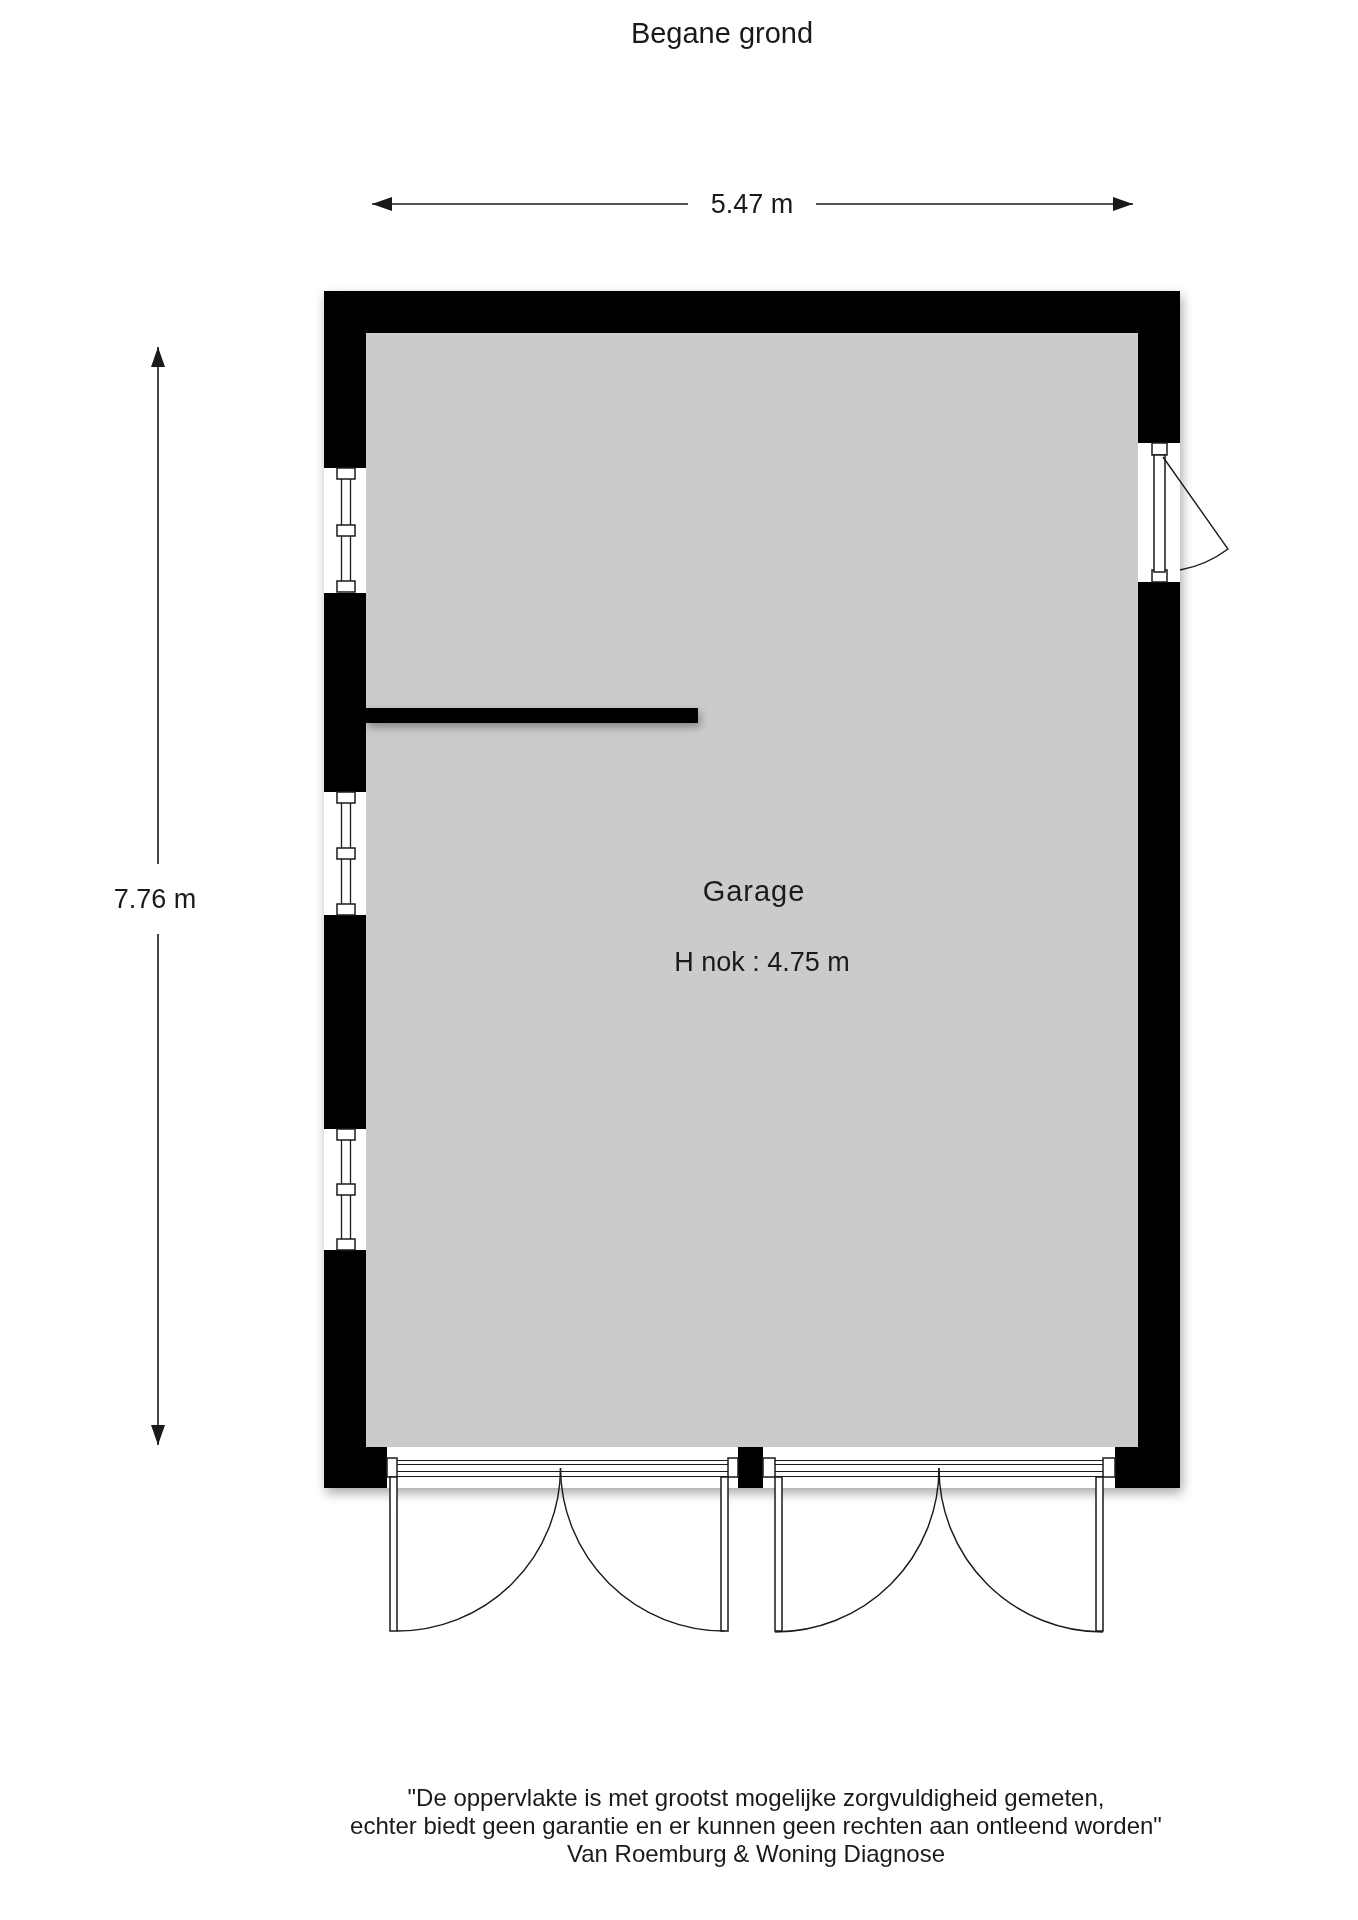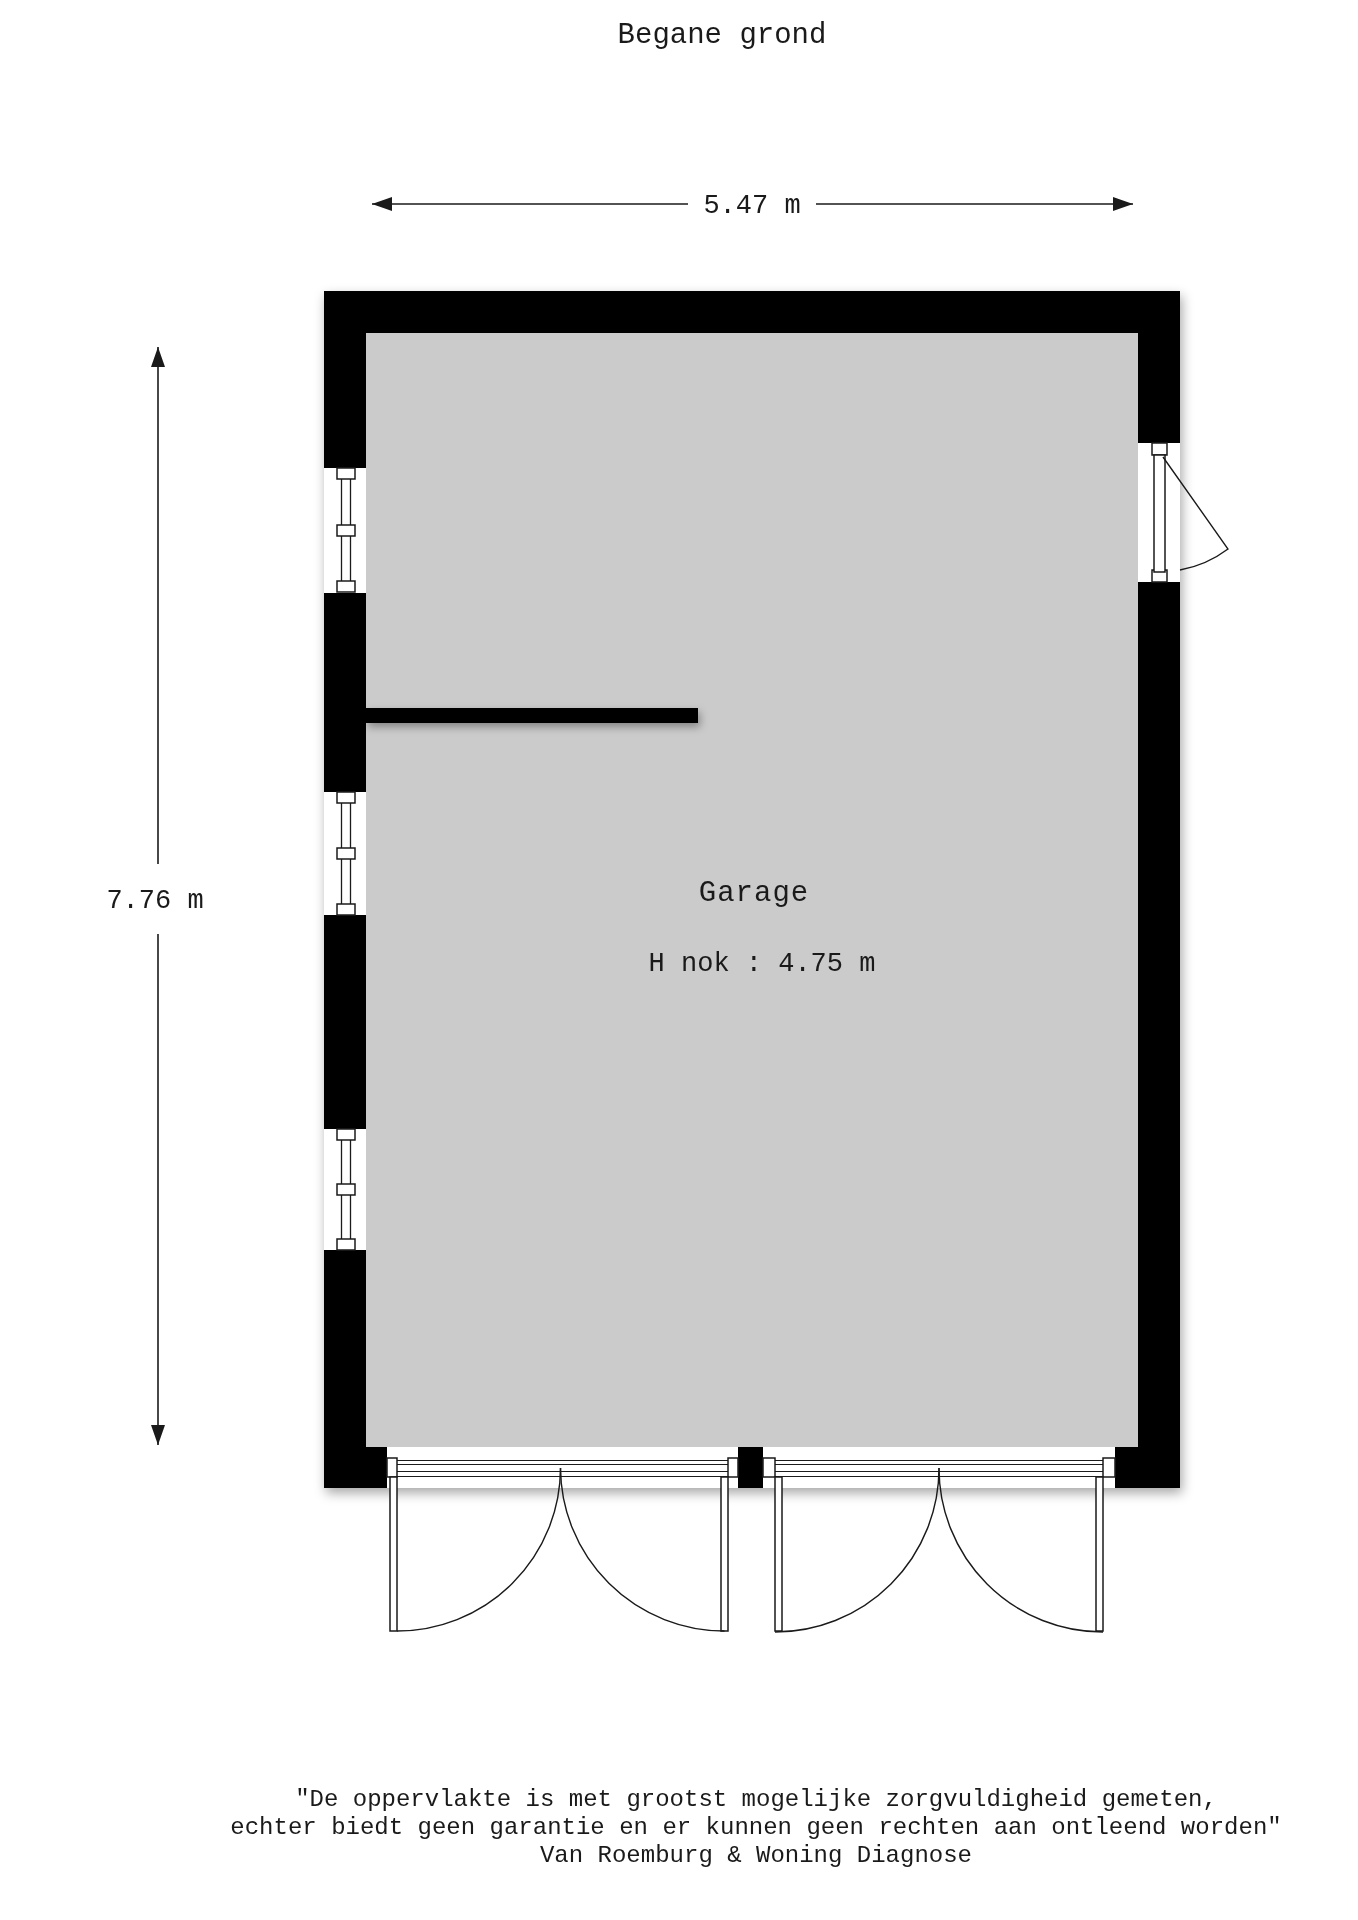--- a/index.html
+++ b/index.html
@@ -1,16 +1,16 @@
 <!DOCTYPE html>
 <html style="--wall: #000000; --floor: #cbcbcb; --line: #1a1a1a; --background: #ffffff;"><head>
 <meta charset="utf-8">
 <style>
   html,body{margin:0;padding:0;background:#fff;}
-  .page{position:relative;width:1358px;height:1920px;background:var(--background,#fff);font-family:Liberation Mono, monospace;}
+  .page{position:relative;width:1358px;height:1920px;background:var(--background,#fff);font-family:Liberation Sans, sans-serif;}
   svg{display:block;}
   .wall{fill:var(--wall,#000);}
   .floor{fill:var(--floor,#cbcbcb);}
   .opening{fill:var(--background,#fff);}
   .frame{fill:var(--background,#fff);stroke:var(--line,#1a1a1a);stroke-width:1.5;}
   .glass{stroke:var(--line,#1a1a1a);stroke-width:1.3;}
   .swing{fill:none;stroke:var(--line,#1a1a1a);stroke-width:1.4;}
   .band{stroke:var(--line,#1a1a1a);stroke-width:1.2;}
   .dim-line{stroke:var(--line,#1a1a1a);stroke-width:1.6;}
   .dim-arrow{fill:var(--line,#1a1a1a);}

